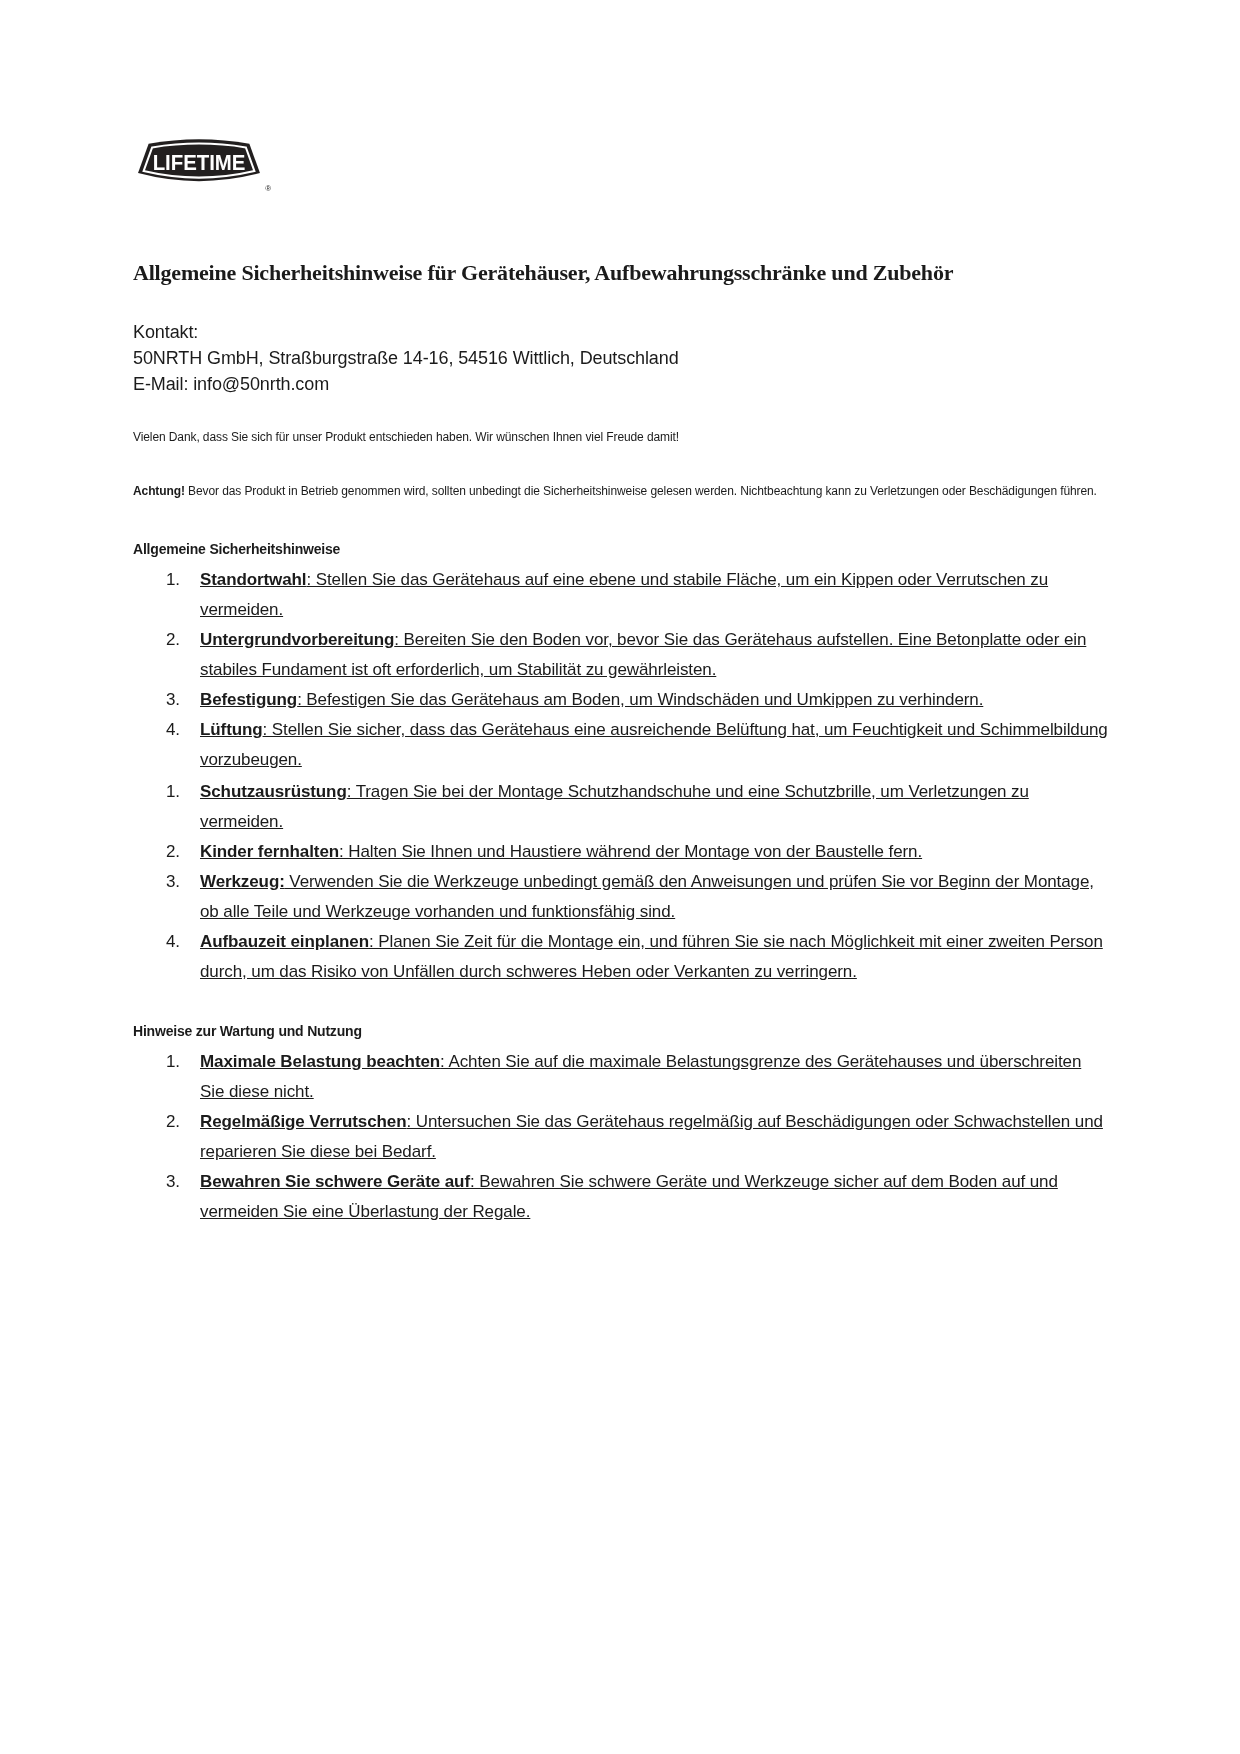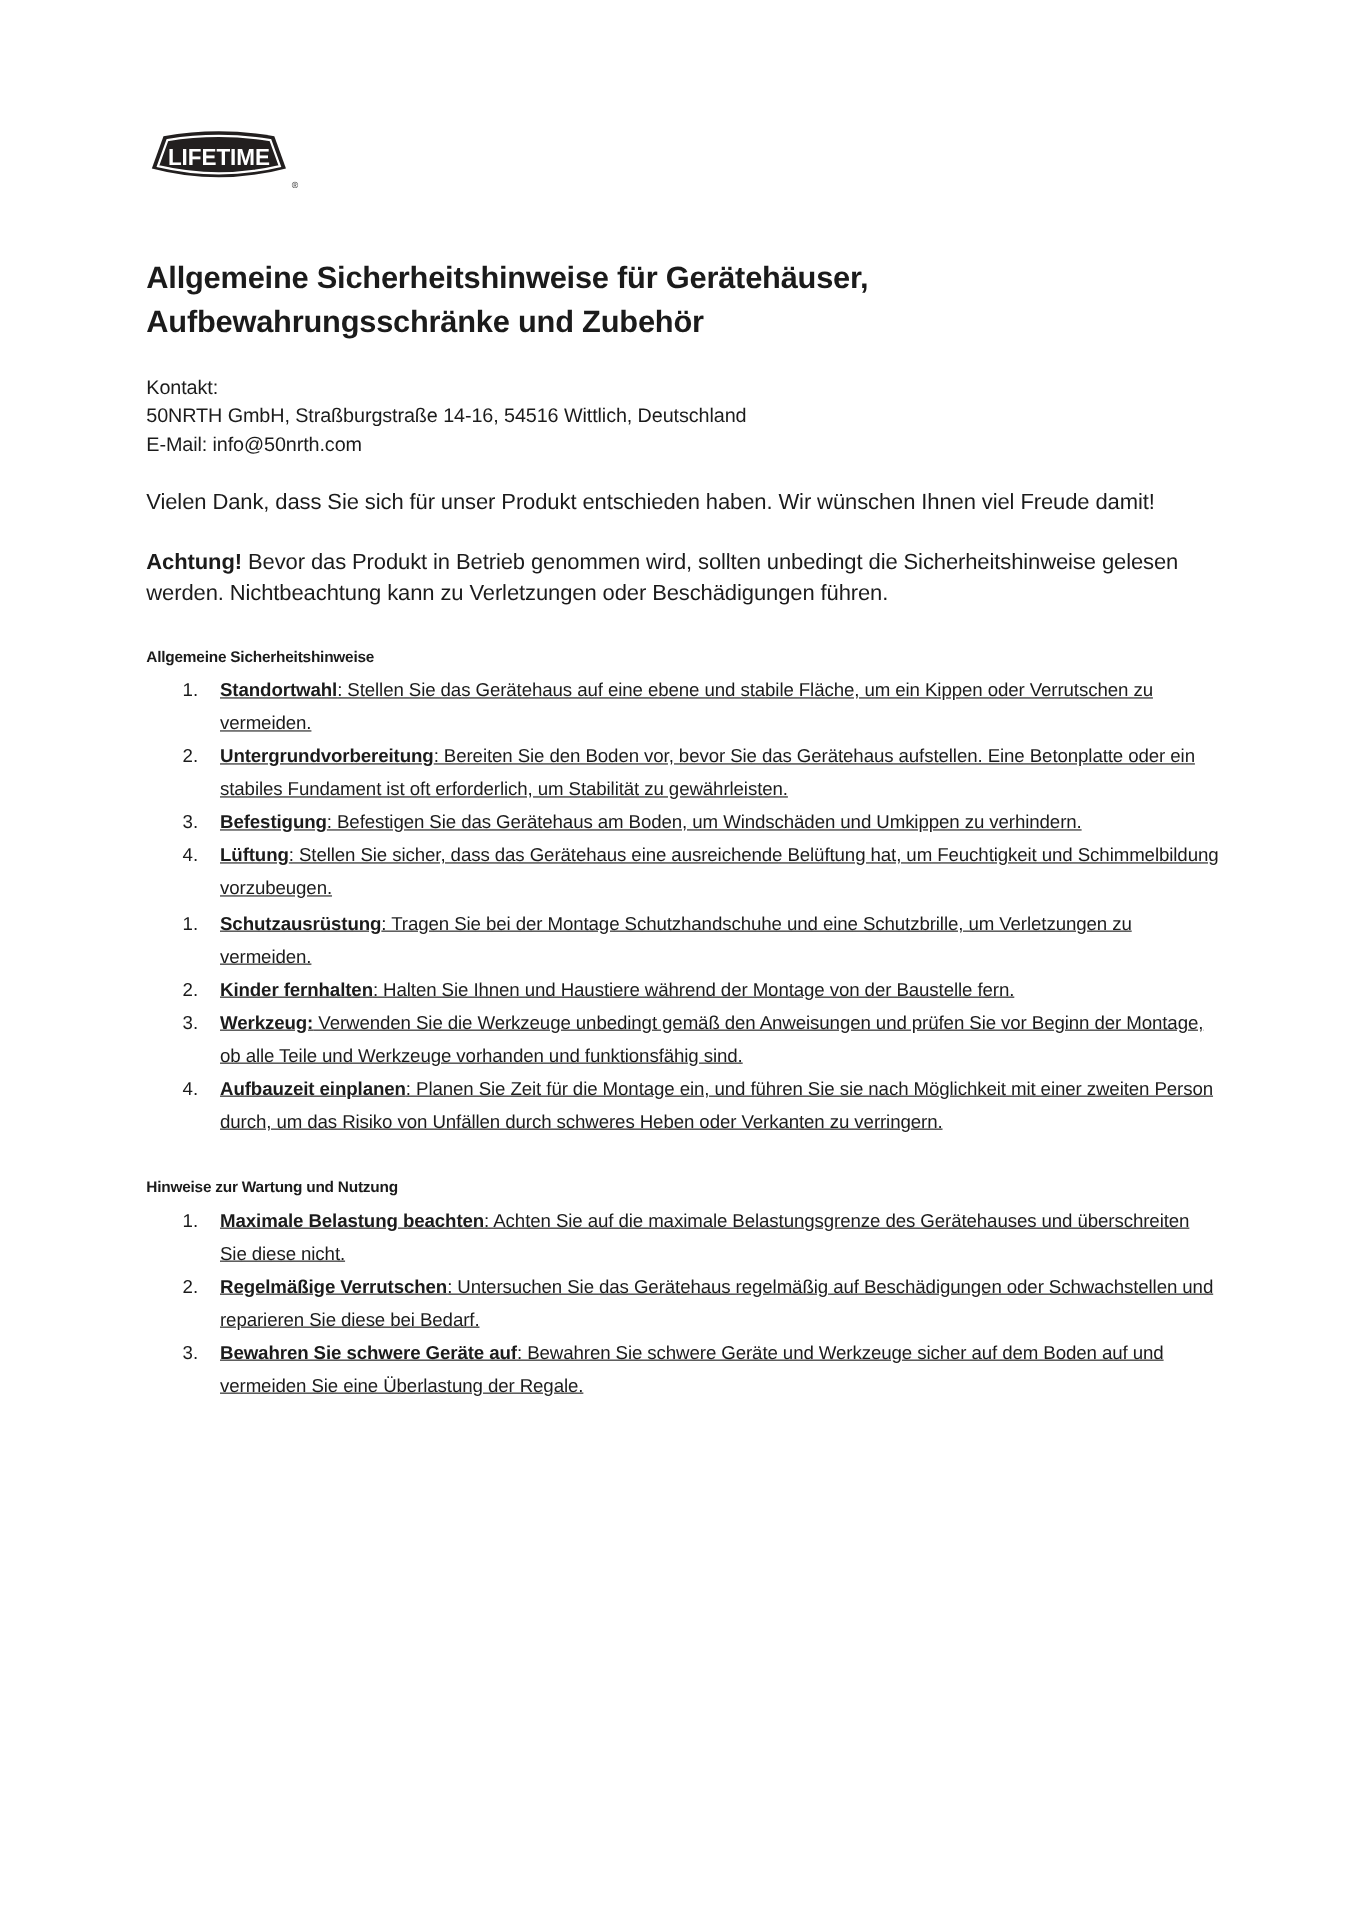--- a/index.html
+++ b/index.html
@@ -10,49 +10,51 @@
   .doc {
     position: relative;
     width: 1240px;
     height: 1487px;
     background: #ffffff;
     box-sizing: border-box;
     padding: 115px 130px 0 133px;
     font-family: "Liberation Sans", "DejaVu Sans", sans-serif;
     color: #1b1b1b;
     letter-spacing: -0.1px;
+    margin-top: 20px;
   }
   .logo-wrap {
     position: relative;
     width: 132px;
     height: 60px;
     margin-bottom: 58px;
   }
   .logo-wrap svg { display: block; }
   .tm {
     position: absolute;
     right: -6px;
     bottom: 2px;
     font-size: 8px;
     color: #2a2a2a;
   }
   h1.title {
-    font-size: 28px;
+    font-size: 22px;
     line-height: 40px;
     font-weight: bold;
     margin: 0 0 26px 0;
     max-width: 965px;
     letter-spacing: -0.2px;
+    font-family: Liberation Serif, serif;
   }
   .contact-line {
     font-size: 18px;
     line-height: 26px;
   }
   .para {
-    font-size: 20px;
+    font-size: 12px;
     line-height: 28px;
     margin: 26px 0 0 0;
     max-width: 975px;
   }
   h2.sec {
     font-size: 14px;
     line-height: 28px;
     font-weight: bold;
     margin: 30px 0 0 0;
     letter-spacing: -0.2px;

